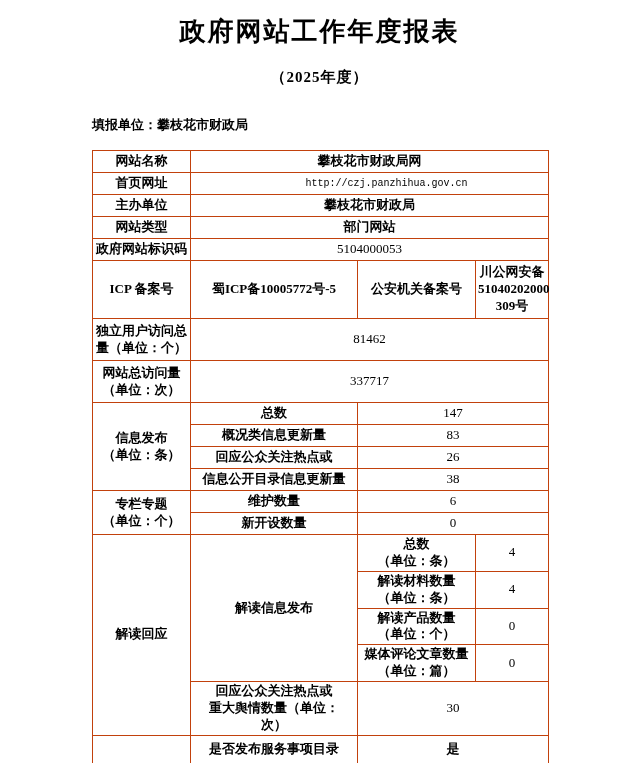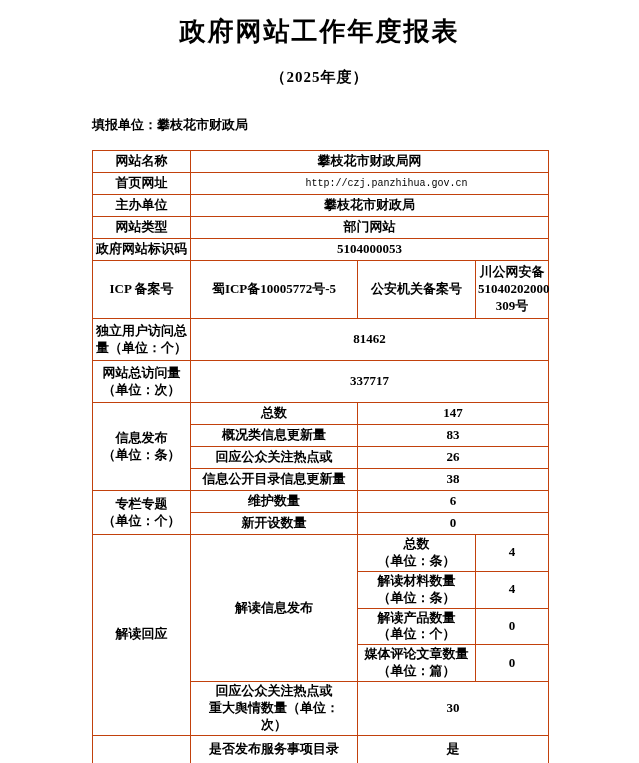--- a/index.html
+++ b/index.html
@@ -38,21 +38,21 @@
   td {
     border: 1px solid #c2410c;
     text-align: center;
     vertical-align: middle;
     font-size: 13px;
     font-weight: bold;
     line-height: 1.3;
     white-space: pre-line;
     padding: 1px 2px;
   }
-  td.num { font-weight: bold; }
+  td.num { font-weight: normal; }
   td.mono {
     font-family: "Liberation Mono", "DejaVu Sans Mono", monospace;
     font-size: 10px;
     font-weight: normal;
     padding-left: 36px;
   }
   tr.h22 { height: 22px; }
   tr.h23 { height: 22px; }
   tr.h58 { height: 58px; }
   tr.h42 { height: 42px; }

